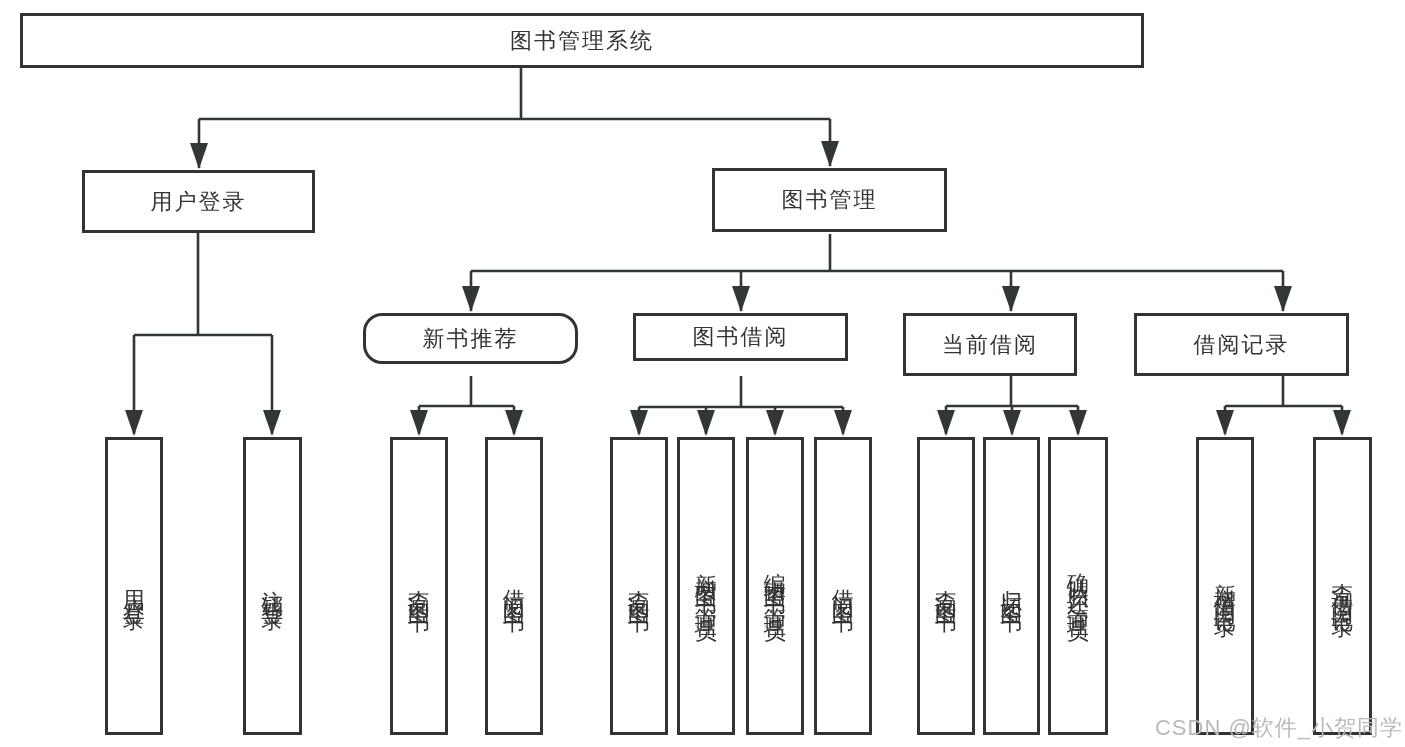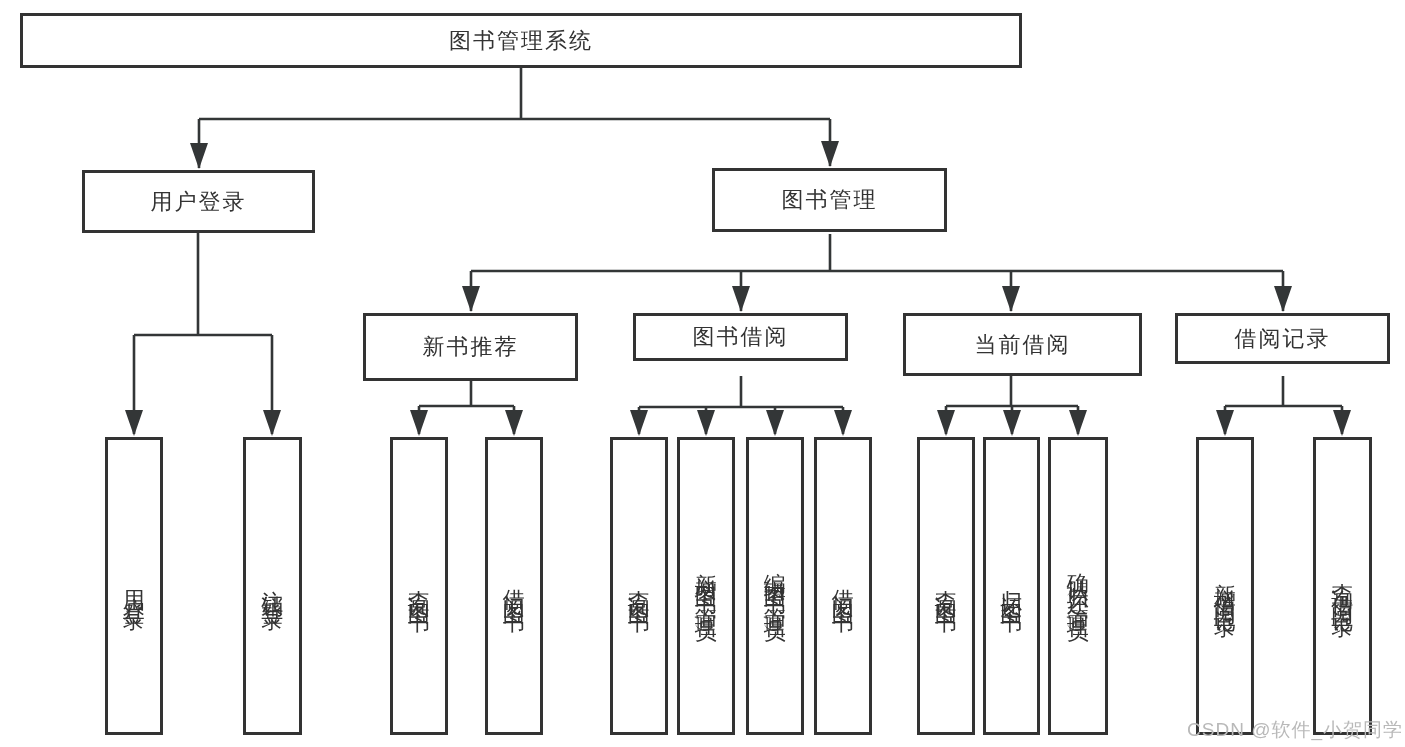--- a/index.html
+++ b/index.html
@@ -36,21 +36,21 @@
     text-orientation: mixed;
     font-size: 22px;
     line-height: 1.15;
     letter-spacing: 7px;
   }
   .watermark {
     position: absolute;
     right: 2px;
     bottom: 4px;
     color: #b9b9b9;
-    font-size: 19px;
+    font-size: 22px;
     letter-spacing: 1px;
     white-space: nowrap;
   }
 </style>
 </head>
 <body>
 
 <div id="canvas">
 
   <svg id="connectors" width="1405" height="747" viewBox="0 0 1405 747">
@@ -86,41 +86,41 @@
       <polygon points="775,436 766,410 784,410"></polygon>
       <polygon points="843,436 834,410 852,410"></polygon>
       <polygon points="946,436 937,410 955,410"></polygon>
       <polygon points="1012,436 1003,410 1021,410"></polygon>
       <polygon points="1078,436 1069,410 1087,410"></polygon>
       <polygon points="1225,436 1216,410 1234,410"></polygon>
       <polygon points="1342,436 1333,410 1351,410"></polygon>
     </g>
   </svg>
 
-  <div class="box" style="left:20px; top:13px; width:1002px; height:55px;">
+  <div class="box" style="left:20px; top:13px; width:1124px; height:55px;">
     <span class="hlabel">图书管理系统</span>
   </div>
 
   <div class="box" style="left:82px; top:170px; width:233px; height:63px;">
     <span class="hlabel">用户登录</span>
   </div>
   <div class="box" style="left:712px; top:168px; width:235px; height:64px;">
     <span class="hlabel">图书管理</span>
   </div>
 
-  <div class="box" style="left:363px; top:313px; width:215px; height:68px;">
+  <div class="box" style="left:363px; top:313px; width:215px; height:51px;border-radius:19px;">
     <span class="hlabel">新书推荐</span>
   </div>
   <div class="box" style="left:633px; top:313px; width:215px; height:48px;">
     <span class="hlabel">图书借阅</span>
   </div>
-  <div class="box" style="left:903px; top:313px; width:239px; height:63px;">
+  <div class="box" style="left:903px; top:313px; width:174px; height:63px;">
     <span class="hlabel">当前借阅</span>
   </div>
-  <div class="box" style="left:1175px; top:313px; width:215px; height:51px;">
+  <div class="box" style="left:1134px; top:313px; width:215px; height:63px;">
     <span class="hlabel">借阅记录</span>
   </div>
 
   <div class="box leaf" style="left:105px; top:437px; width:58px; height:298px;">
     <span class="vlabel">用户登录</span>
   </div>
   <div class="box leaf" style="left:243px; top:437px; width:59px; height:298px;">
     <span class="vlabel">注销登录</span>
   </div>
 

